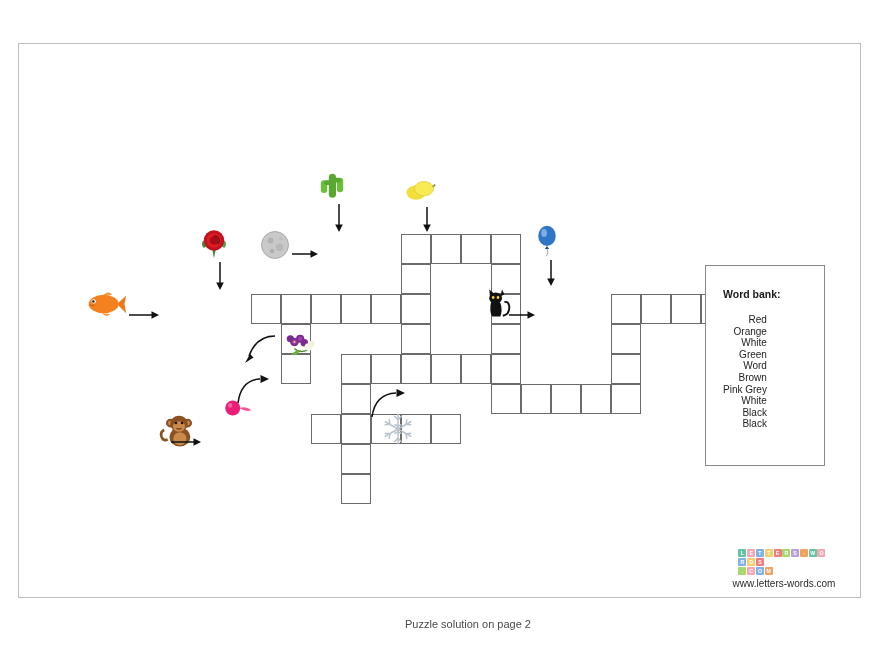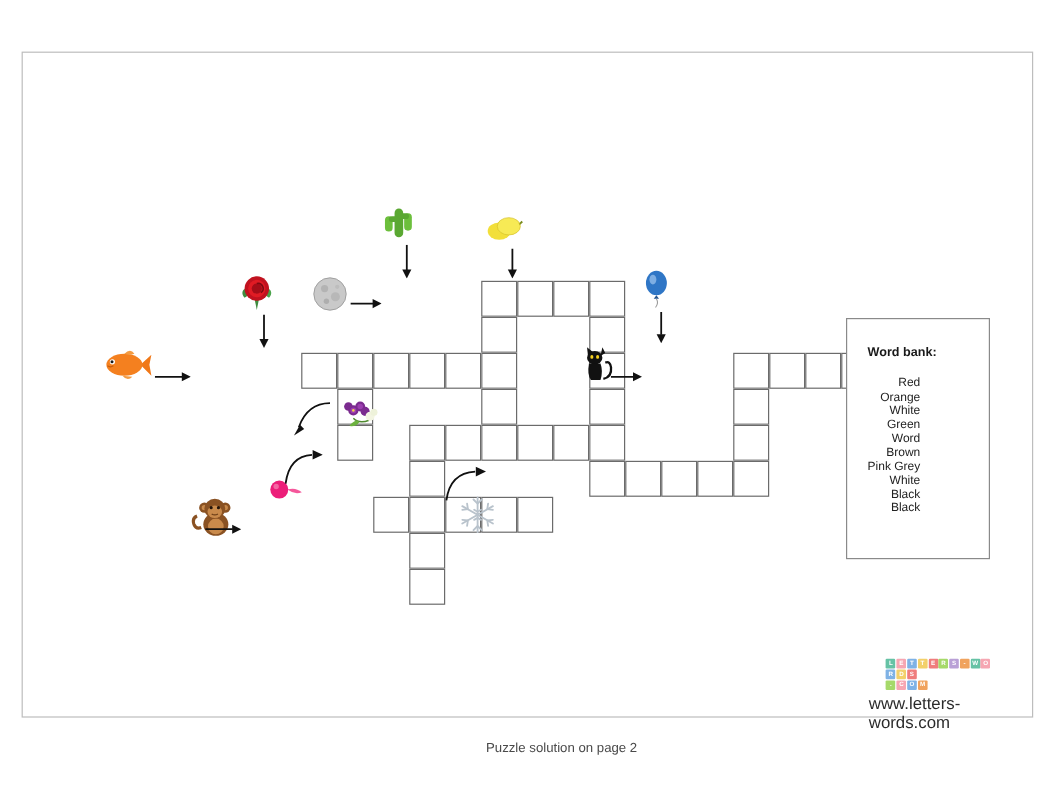--- a/index.html
+++ b/index.html
@@ -125,22 +125,22 @@
     font-size: 5.2px;
     line-height: 8px;
     text-align: center;
     color: #ffffff;
     font-weight: bold;
     font-family: "Liberation Sans", sans-serif;
     border-radius: 1px;
   }
   #logo-url {
     margin-top: 3px;
-    text-align: left;
-    font-size: 14px;
+    text-align: center;
+    font-size: 10px;
     color: #2b2b2b;
   }
 </style>
 </head>
 <body>
 
 <div id="page">
 
   <div id="sheet">
 

